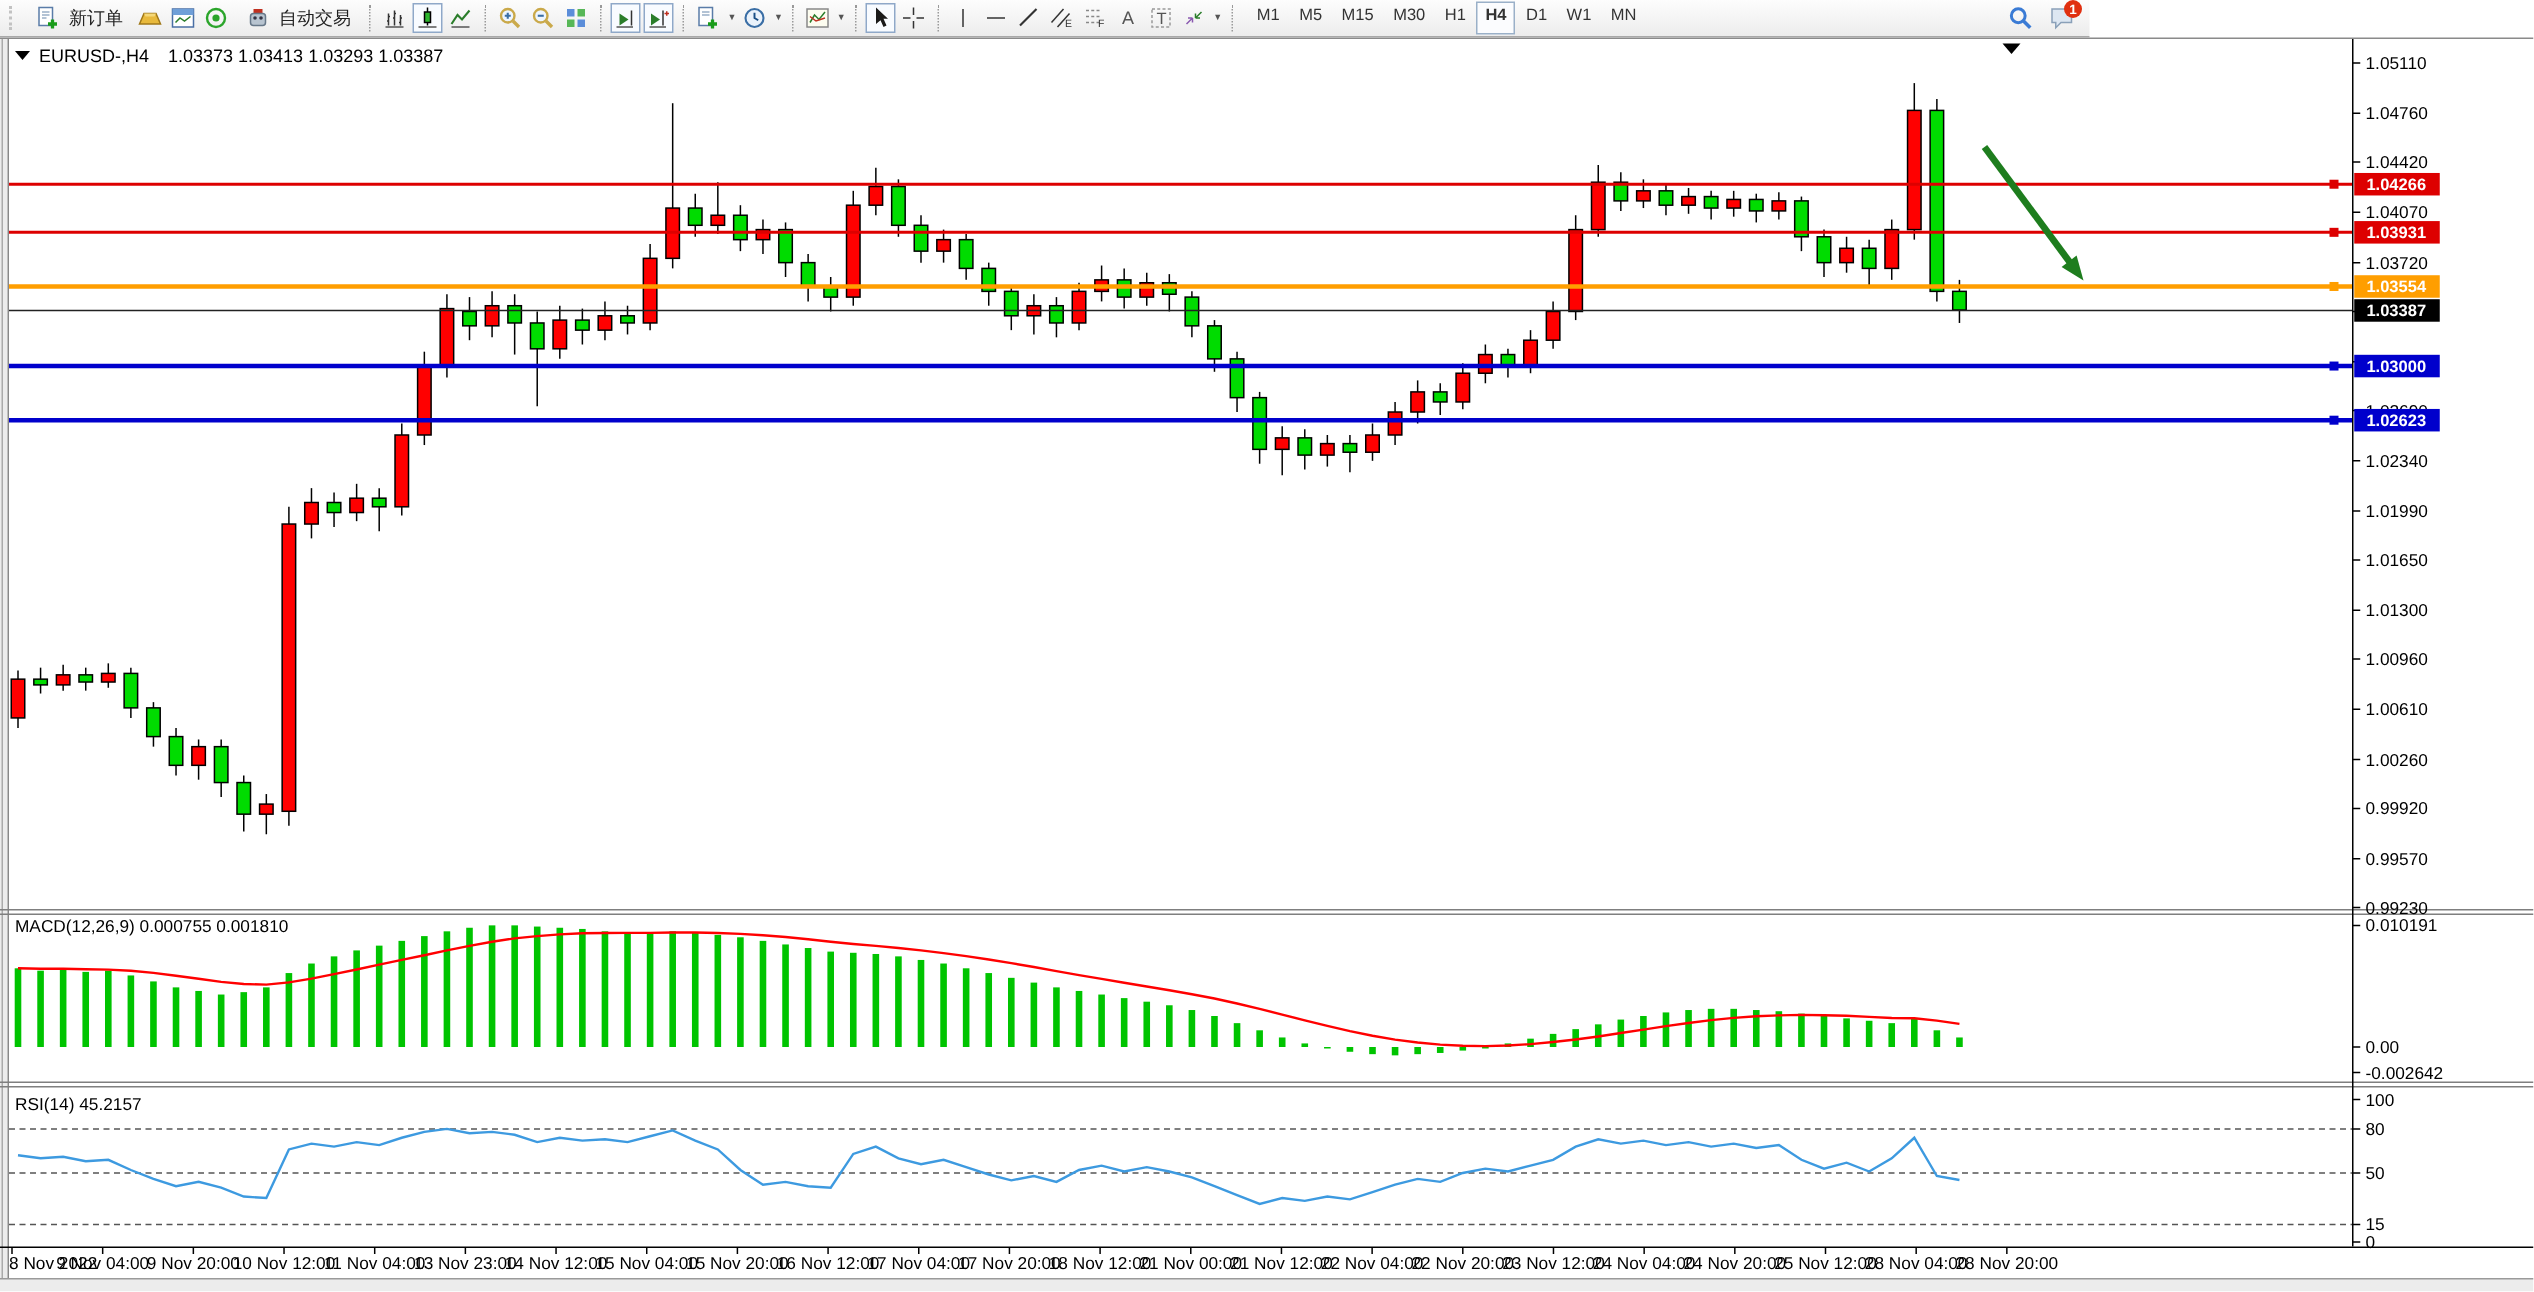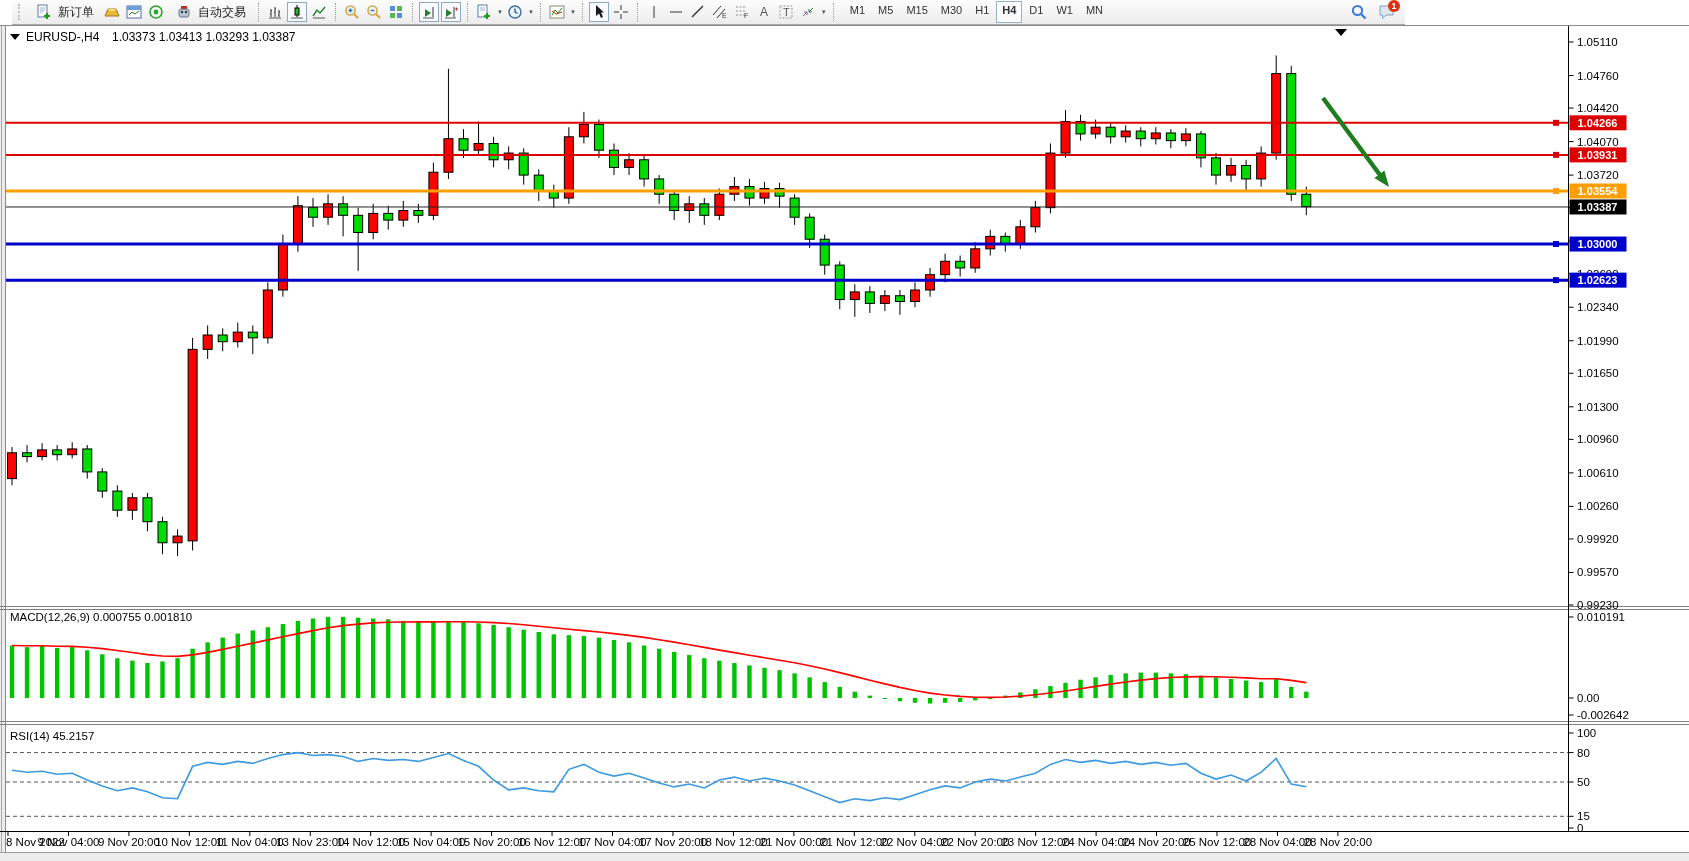--- a/index.html
+++ b/index.html
@@ -1,21 +1,21 @@
 <!DOCTYPE html>
 <html><head>
 <meta charset="utf-8">
 <style>
   html,body{margin:0;padding:0;width:1689px;height:861px;overflow:hidden;background:#fff;
     font-family:"Liberation Sans",sans-serif;}
   .stage{position:relative;width:1689px;height:861px;}
   
   .toolbar{position:absolute;top:0;left:0;width:1393px;height:25px;z-index:5;
     display:flex;align-items:center;gap:2px;padding-left:3px;box-sizing:border-box;
-    background:linear-gradient(#fdfdfd,#ececec);border-bottom:1px solid #a8a8a8;margin-left:12px;}
+    background:linear-gradient(#fdfdfd,#ececec);border-bottom:1px solid #a8a8a8;}
   .tb-btn{display:flex;align-items:center;gap:4px;padding:1px 5px;font-size:12px;color:#222;
     border:1px solid transparent;background:transparent;cursor:default;height:20px;box-sizing:border-box;}
   .tb-ic{display:flex;align-items:center;justify-content:center;width:20px;height:20px;
     border:1px solid transparent;box-sizing:border-box;}
   .pressed{border:1px solid #8fa8c8;background:#f8fbff;}
   .sep{width:0;height:18px;border-left:1px dotted #9a9a9a;margin:0 4px;}
   .handle{width:3px;height:16px;border-left:2px dotted #c2c2c2;margin:0 3px;}
   .caret{font-size:6px;color:#555;margin-left:1px;}
   .tf-group{display:flex;align-items:flex-start;gap:1px;margin-left:4px;}
   .tf-btn{font-size:11px;color:#333;padding:2px 5px;border:1px solid transparent;height:16px;line-height:12px;box-sizing:content-box;}

